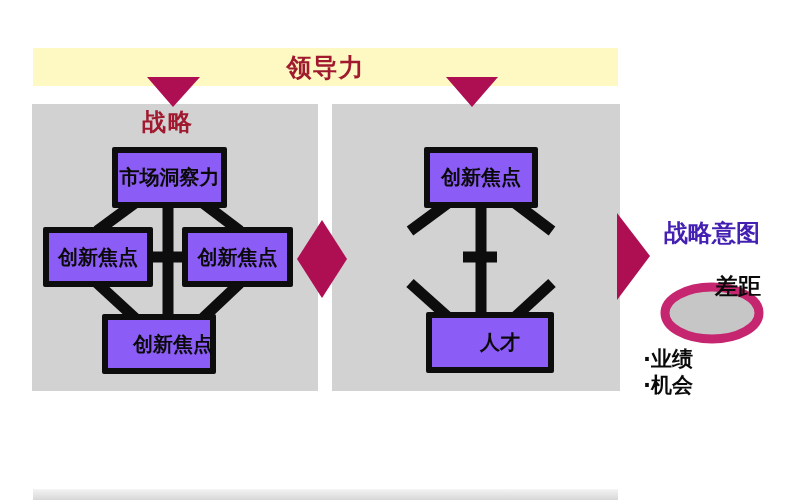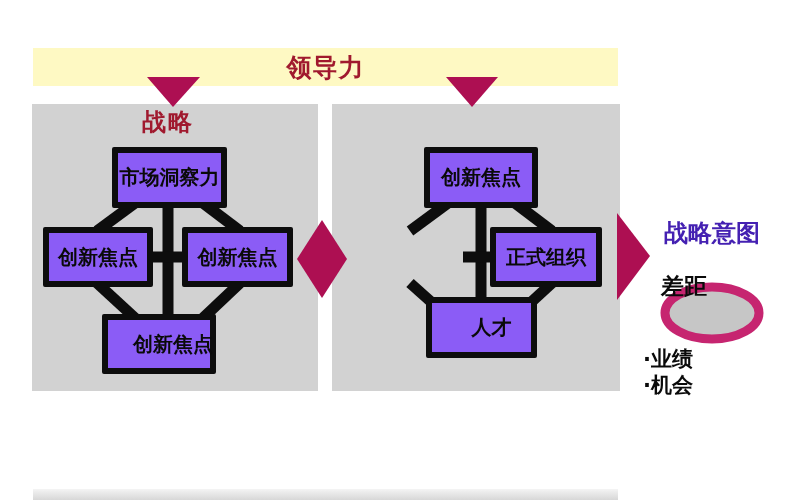--- a/index.html
+++ b/index.html
@@ -32,28 +32,28 @@
     display:flex;align-items:center;justify-content:center;box-sizing:border-box;z-index:2;
     font-size:20px;font-weight:bold;color:#0a0a0a;white-space:nowrap;
   }
   .n-market{left:112px;top:147px;width:115px;height:61px;}
   .n-intent{left:43px;top:227px;width:110px;height:60px;}
   .n-design{left:182px;top:227px;width:111px;height:60px;}
   .n-innov{left:102px;top:314px;width:114px;height:60px;padding-left:28px;}
   .n-culture{left:424px;top:147px;width:114px;height:61px;}
   .n-tasks{left:355px;top:227px;width:112px;height:60px;}
   .n-org{left:490px;top:227px;width:112px;height:60px;}
-  .n-talent{left:426px;top:297px;width:111px;height:61px;padding-left:20px;}
+  .n-talent{left:426px;top:312px;width:128px;height:61px;padding-left:20px;}
   
   .results-title{
     position:absolute;left:657px;top:217px;width:110px;text-align:center;z-index:3;
     font-size:24px;font-weight:bold;color:#4420b2;
   }
   .gap-label{
-    position:absolute;left:661px;top:271px;width:100px;text-align:left;z-index:3;
+    position:absolute;left:661px;top:271px;width:100px;text-align:right;z-index:3;
     font-size:23px;font-weight:bold;color:#0a0a0a;
   }
   .bullet{
     position:absolute;left:643px;width:130px;z-index:3;
     font-size:21px;font-weight:bold;color:#0a0a0a;
   }
   .bullet.b0{top:345px;}
   .bullet.b1{top:371px;}
   .bottom-bar{
     position:absolute;left:33px;top:489px;width:585px;height:11px;z-index:0;
@@ -113,23 +113,20 @@
   <div class="node n-design">
     <span>创新焦点</span>
   </div>
   <div class="node n-innov">
     <span>创新焦点</span>
   </div>
 
   <div class="node n-culture">
     <span>创新焦点</span>
   </div>
-  <div class="node n-org">
-    <span>正式组织</span>
-  </div>
   <div class="node n-talent">
     <span>人才</span>
   </div>
 
   <div class="results-title">战略意图</div>
   <div class="gap-label">差距</div>
   <div class="bullet b0">·业绩</div>
   <div class="bullet b1">·机会</div>
 
   <div class="bottom-bar"></div>

